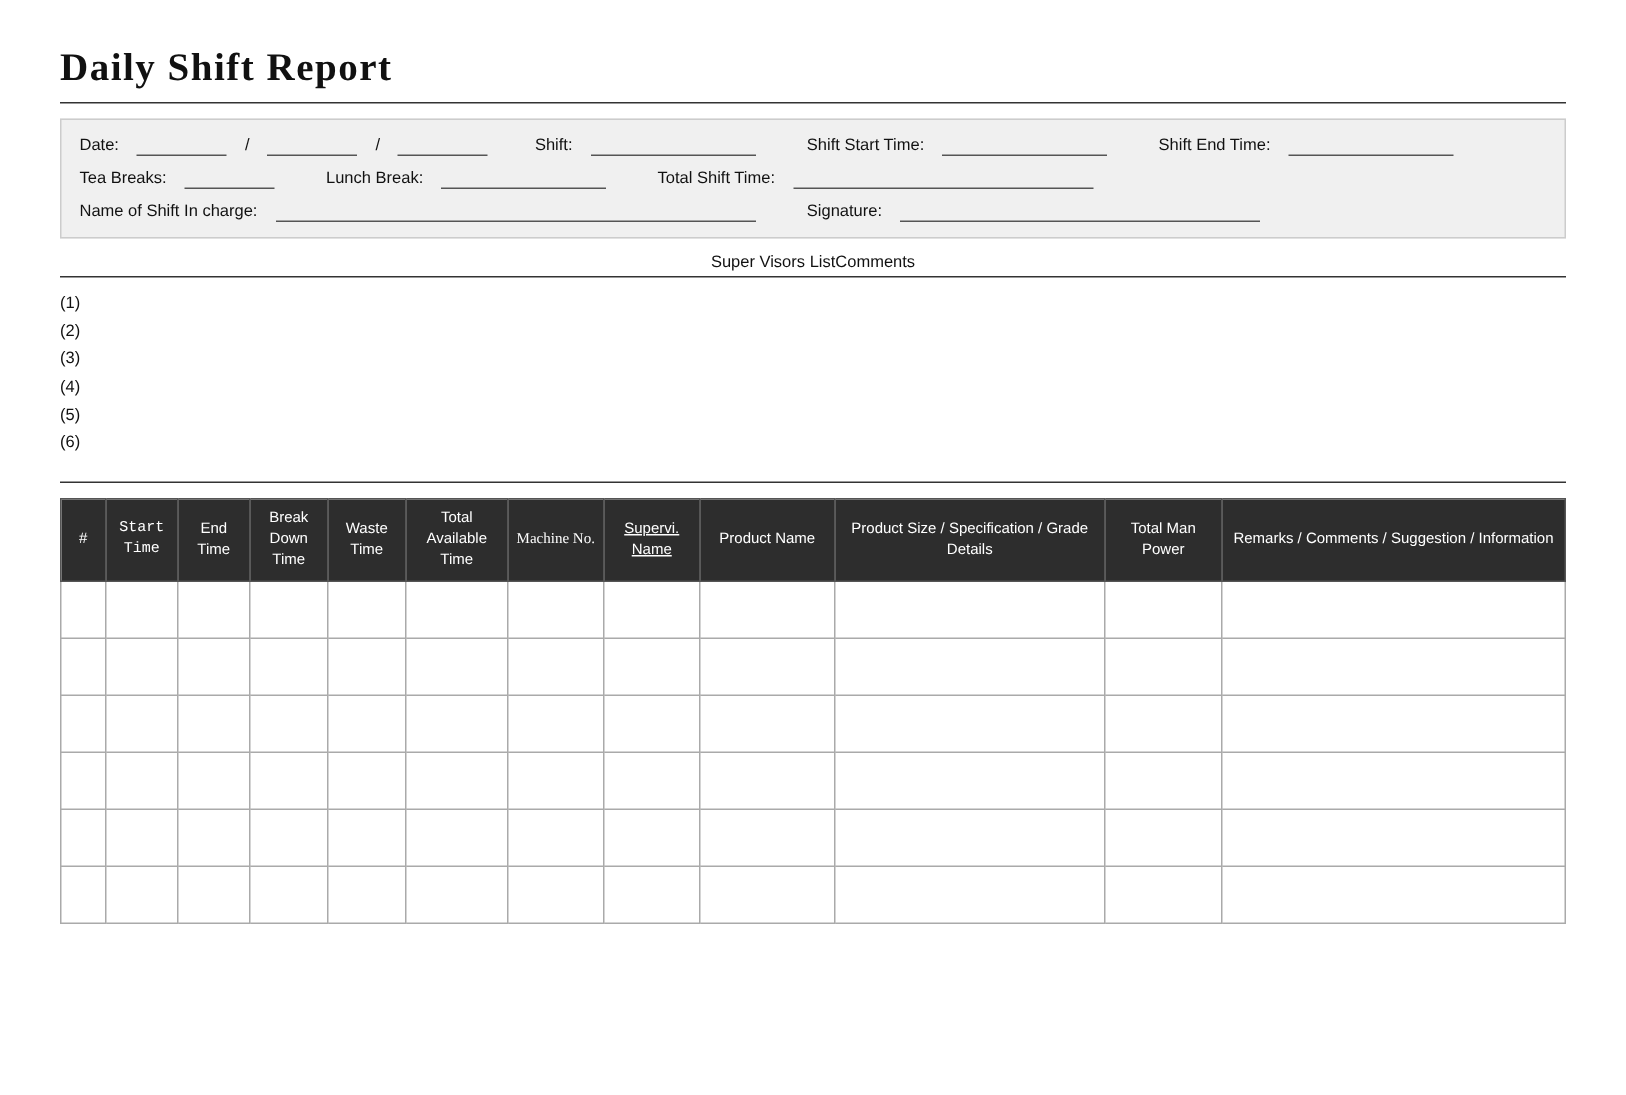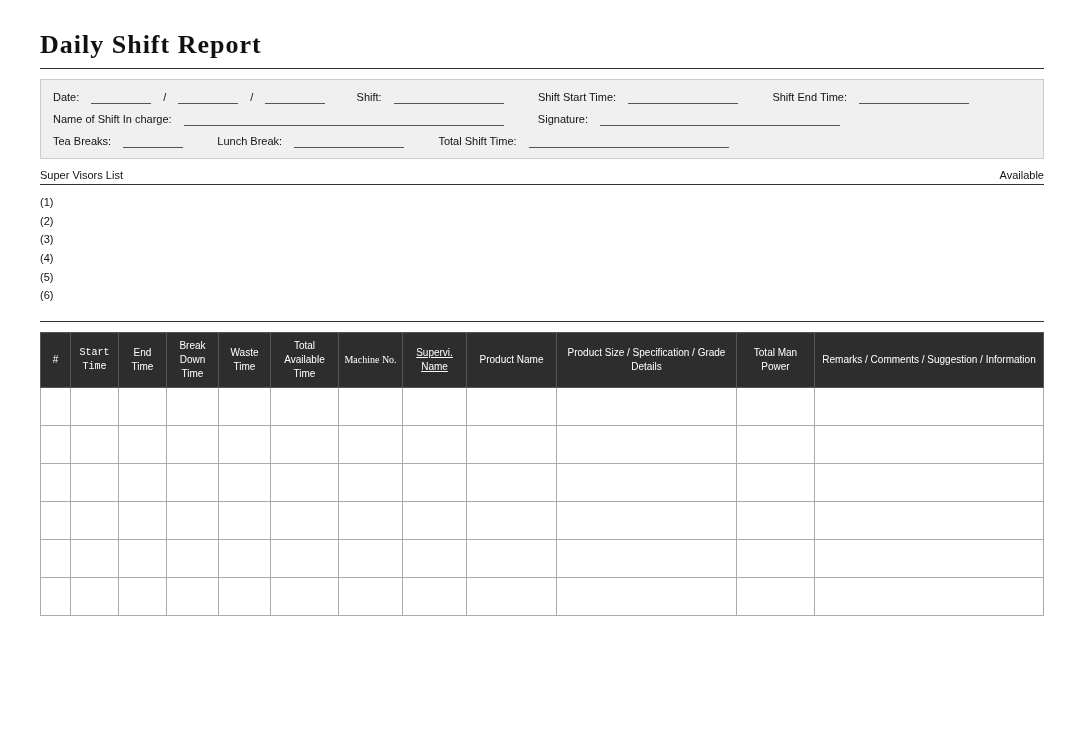--- a/index.html
+++ b/index.html
@@ -52,21 +52,21 @@
       margin: 0 2px;
     }
     .field-line-medium { min-width: 110px; }
     .field-line-short { min-width: 60px; }
     .field-line-xl { min-width: 200px; }
     .supervisors-section {
       margin-bottom: 10px;
     }
     .supervisors-header {
       display: flex;
-      justify-content: space-between;
+      justify-content: center;
       border-bottom: 1px solid #333;
       padding-bottom: 3px;
       margin-bottom: 6px;
       font-size: 11px;
     }
     .supervisors-list {
       list-style: none;
       padding: 2px 0;
       line-height: 1.7;
       font-size: 11px;
@@ -129,43 +129,43 @@
     <span class="field-line field-line-medium"></span>
     &nbsp;&nbsp;&nbsp;&nbsp;
     <span class="field-label">Shift Start Time:</span>
     <span class="field-line field-line-medium"></span>
     &nbsp;&nbsp;&nbsp;&nbsp;
     <span class="field-label">Shift End Time:</span>
     <span class="field-line field-line-medium"></span>
   </div>
 
   <div class="header-row">
+    <span class="field-label">Tea Breaks:</span>
+    <span class="field-line field-line-short"></span>
+    &nbsp;&nbsp;&nbsp;&nbsp;
+    <span class="field-label">Lunch Break:</span>
+    <span class="field-line field-line-medium"></span>
+    &nbsp;&nbsp;&nbsp;&nbsp;
+    <span class="field-label">Total Shift Time:</span>
+    <span class="field-line field-line-xl"></span>
+  </div>
+
+  <div class="header-row">
     <span class="field-label">Name of Shift In charge:</span>
     <span class="field-line" style="min-width:320px;"></span>
     &nbsp;&nbsp;&nbsp;&nbsp;
     <span class="field-label">Signature:</span>
     <span class="field-line" style="min-width:240px;"></span>
-  </div>
-
-  <div class="header-row">
-    <span class="field-label">Tea Breaks:</span>
-    <span class="field-line field-line-short"></span>
-    &nbsp;&nbsp;&nbsp;&nbsp;
-    <span class="field-label">Lunch Break:</span>
-    <span class="field-line field-line-medium"></span>
-    &nbsp;&nbsp;&nbsp;&nbsp;
-    <span class="field-label">Total Shift Time:</span>
-    <span class="field-line field-line-xl"></span>
   </div>
 </div>
 
 <div class="supervisors-section">
   <div class="supervisors-header">
     <span>Super Visors List</span>
-    <span>Available</span>
+    <span>Comments</span>
   </div>
   <ul class="supervisors-list">
     <li>(1)</li>
     <li>(2)</li>
     <li>(3)</li>
     <li>(4)</li>
     <li>(5)</li>
     <li>(6)</li>
   </ul>
 </div>

